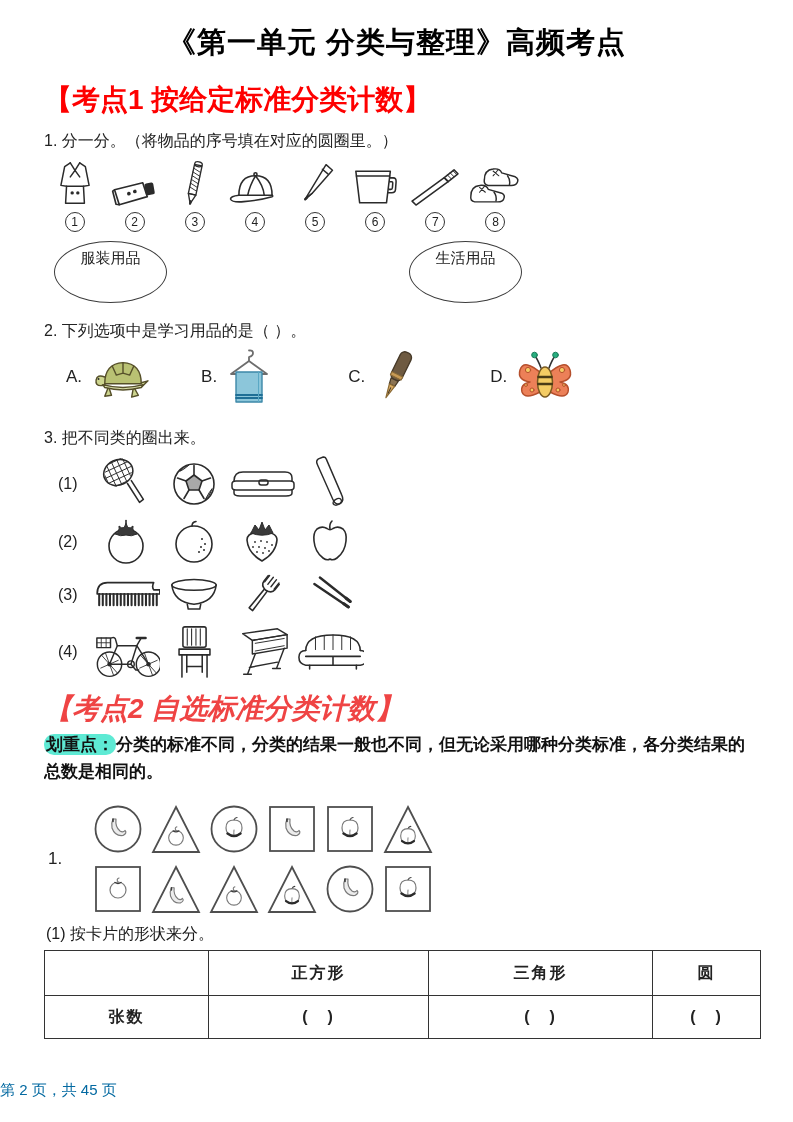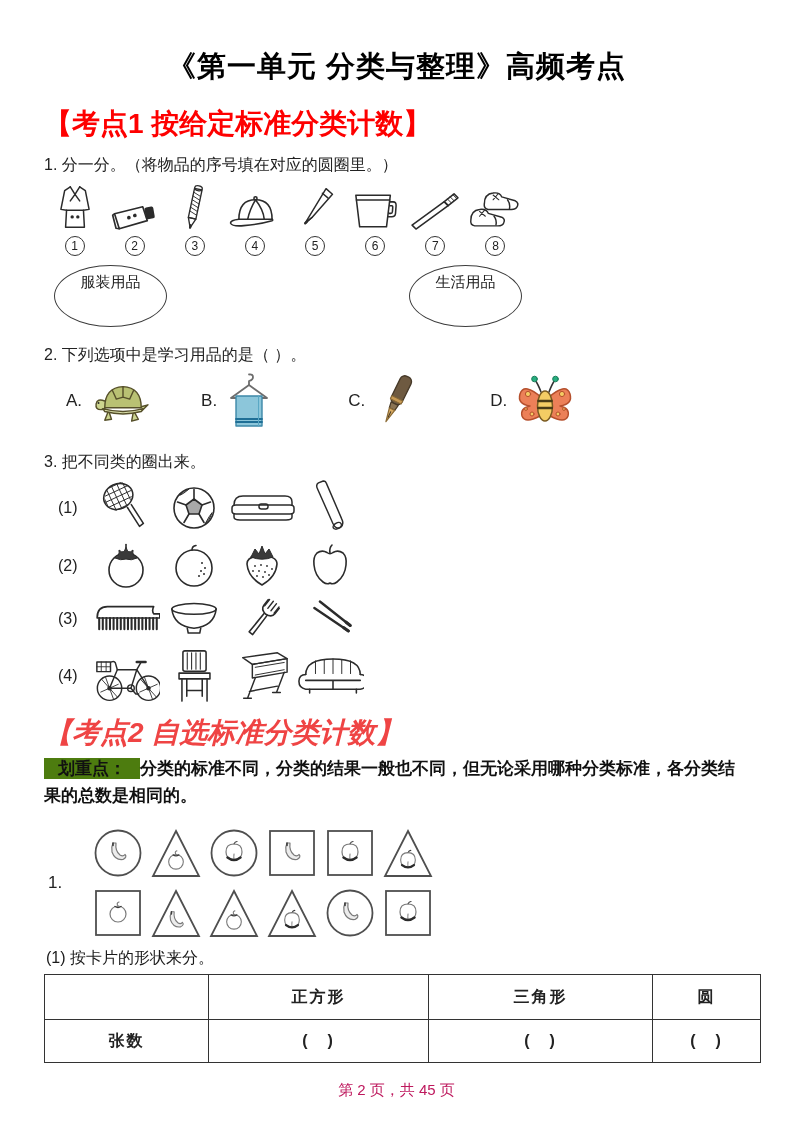--- a/index.html
+++ b/index.html
@@ -1,19 +1,19 @@
 <!DOCTYPE html>
 <html><head>
 <meta charset="utf-8">
 <style>
   html,body{margin:0;padding:0;background:#888;}
   .page{position:relative;width:793px;height:1122px;background:#ffffff;margin:0 auto;
         font-family:"Liberation Sans","DejaVu Sans",sans-serif;color:#1a1a1a;overflow:hidden;}
   .content{padding:0 44px;}
-  .title{margin:46px 0 0;text-align:center;font-size:29px;font-weight:900;letter-spacing:1px;line-height:40px;color:#000;}
+  .title{margin:22px 0 0;text-align:center;font-size:29px;font-weight:900;letter-spacing:1px;line-height:40px;color:#000;}
   .heading{margin-top:24px;font-size:28px;font-weight:800;line-height:27px;}
   .heading.h2{margin-top:15px;}
   .qtext{margin-top:17px;font-size:16px;line-height:21px;color:#222;}
   .q3text{margin-top:19px;}
   .subtext{margin-top:9px;font-size:16px;line-height:20px;margin-left:2px;}
   
   .items-row{margin-top:8px;margin-left:2px;width:478px;display:flex;justify-content:space-between;}
   .item{width:57px;display:flex;flex-direction:column;align-items:center;}
   .item .icbox{height:48px;display:flex;align-items:flex-end;justify-content:center;}
   .numcircle{margin-top:5px;width:18px;height:18px;border:1.2px solid #333;border-radius:50%;
@@ -26,31 +26,31 @@
   .option{display:flex;align-items:center;gap:9px;}
   .opt-label{font-size:17px;color:#222;}
   
   .circ-rows{margin-top:8px;}
   .circ-row{display:flex;align-items:center;margin-bottom:6px;}
   .row-label{width:34px;margin-left:14px;font-size:16px;color:#222;flex:0 0 auto;}
   .cell{width:68px;display:flex;align-items:center;justify-content:center;flex:0 0 auto;}
   .rh1{height:56px}.rh2{height:48px}.rh3{height:46px}.rh4{height:56px}
   
   .keypoint{margin:9px 0 0;font-size:17px;font-weight:700;line-height:27px;height:54px;overflow:hidden;color:#111;}
-  .hl{background:#4d7c0f;padding:1px 14px;}
+  .hl{background:#5eead4;padding:1px 2px;border-radius:10px;}
   
   .cards-block{position:relative;margin-top:18px;padding-left:48px;}
   .cards-label{position:absolute;left:4px;top:50%;transform:translateY(-50%);font-size:17px;color:#222;}
   .cards-grid{display:grid;grid-template-columns:repeat(6,52px);column-gap:6px;row-gap:8px;width:342px;}
   .card{width:52px;height:52px;display:block;}
   
   table.count{margin-top:6px;border-collapse:collapse;table-layout:fixed;width:716px;}
   table.count td{border:1.6px solid #333;text-align:center;font-size:16px;color:#222;letter-spacing:2px;font-weight:bold;}
   tr.r1 td{height:42px;} tr.r2 td{height:40px;}
-  .footer{position:absolute;bottom:22px;left:0;width:100%;text-align:center;font-size:15px;color:#be185d;}
+  .footer{position:absolute;bottom:22px;left:0;width:100%;font-size:15px;color:#0369a1;}
   .defs{position:absolute;width:0;height:0;overflow:hidden;}
   .ic{display:block;}
 </style>
 </head>
 <body>
 
 <svg class="defs" xmlns="http://www.w3.org/2000/svg">
 
   <symbol id="i-coat" viewBox="0 0 36 50">
       <g stroke="#2b2b2b" stroke-width="1.6" fill="none" stroke-linecap="round" stroke-linejoin="round">

